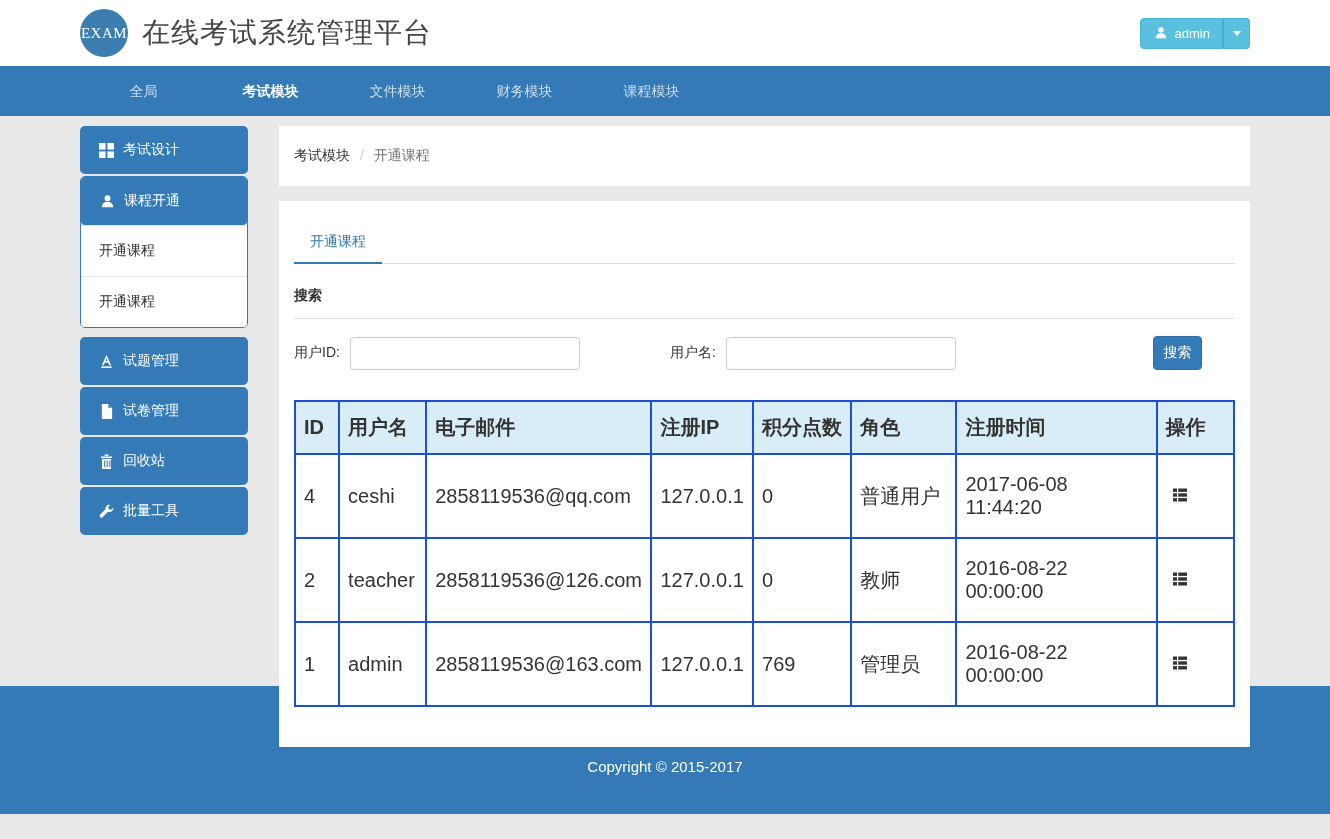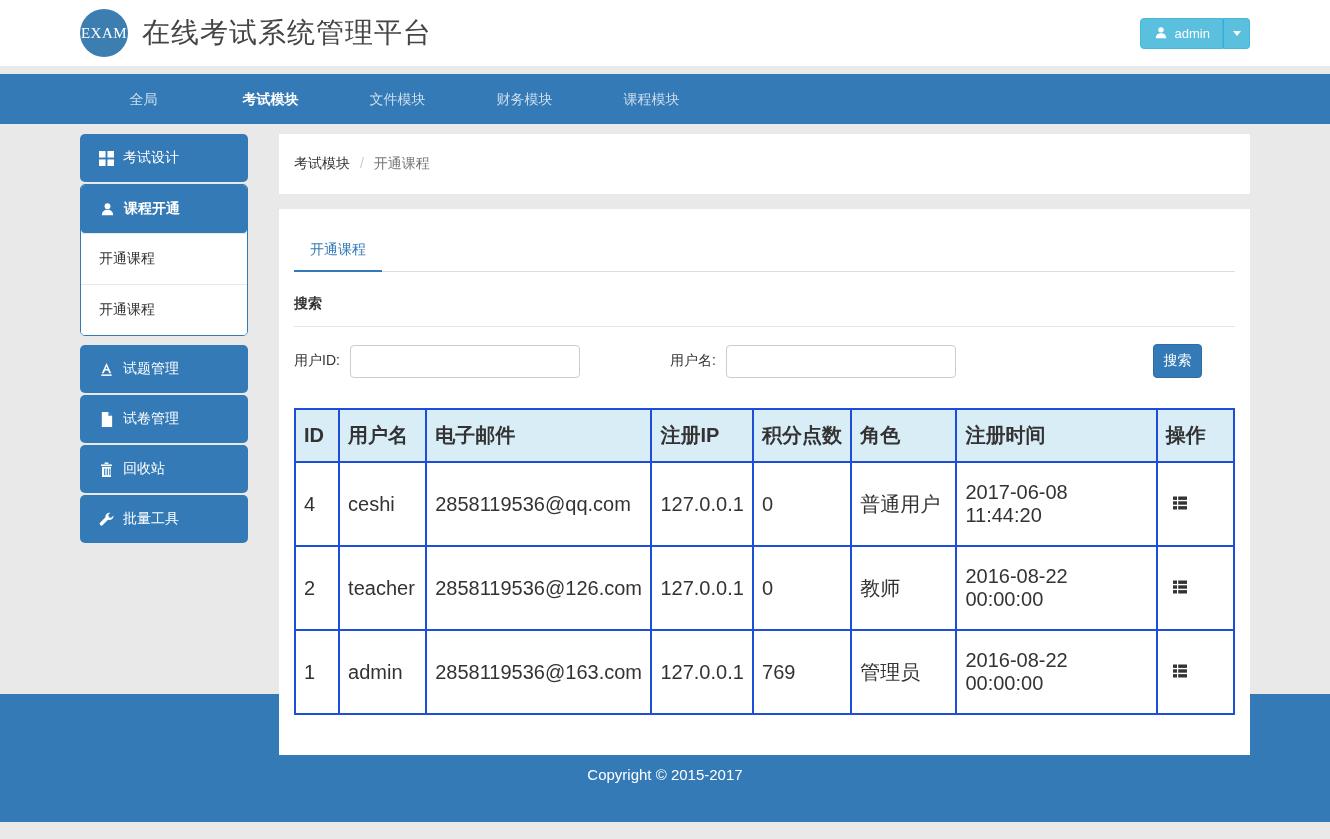--- a/index.html
+++ b/index.html
@@ -30,37 +30,37 @@
     border-radius:4px 0 0 4px;
   }
   .btn-caret {
     background:#5bc0de; border:1px solid #46b8da; border-left:1px solid #31b0d5;
     width:27px; height:31px; display:flex; align-items:center; justify-content:center;
     border-radius:0 4px 4px 0; cursor:pointer;
   }
   .caret-down { width:0; height:0; border-left:4px solid transparent; border-right:4px solid transparent; border-top:5px solid #fff; }
   
   .navbar { height:50px; background:#337ab7; }
-  .navbar-inner { width:1170px; margin:8px auto; display:flex; }
+  .navbar-inner { width:1170px; margin:0 auto; display:flex; }
   .nav-item {
     width:127px; text-align:center; line-height:50px;
     color:#cfdeec; cursor:pointer; white-space:nowrap;
   }
   .nav-item.active { color:#fff; font-weight:bold; }
   
   .content { width:1170px; margin:0 auto; padding-top:10px; height:570px; display:flex; align-items:flex-start; }
   
   .sidebar { width:168px; flex-shrink:0; }
   .side-btn {
     background:#337ab7; color:#fff; border-radius:5px; height:48px;
     display:flex; align-items:center; gap:9px; padding-left:18px;
     margin-bottom:2px; cursor:pointer;
   }
   .side-panel { border:1px solid #337ab7; border-radius:5px; margin-bottom:9px; overflow:hidden; background:#fff; }
-  .side-panel .side-btn { border-radius:4px; margin-bottom:0;font-weight:bold; }
+  .side-panel .side-btn { border-radius:4px; margin-bottom:0; }
   .side-sub-item {
     height:51px; display:flex; align-items:center; padding-left:18px;
     border-top:1px solid #e7e7e7; background:#fff; color:#333; cursor:pointer;
   }
   .icon { display:inline-flex; align-items:center; justify-content:center; width:16px; height:16px; flex-shrink:0; }
   
   .main { flex:1; margin-left:31px;border-radius:20px; }
   .panel { background:#fff; }
   .breadcrumb-panel { padding:21px 15px; margin-bottom:15px; }
   .crumb-first { color:#333; cursor:pointer; }

